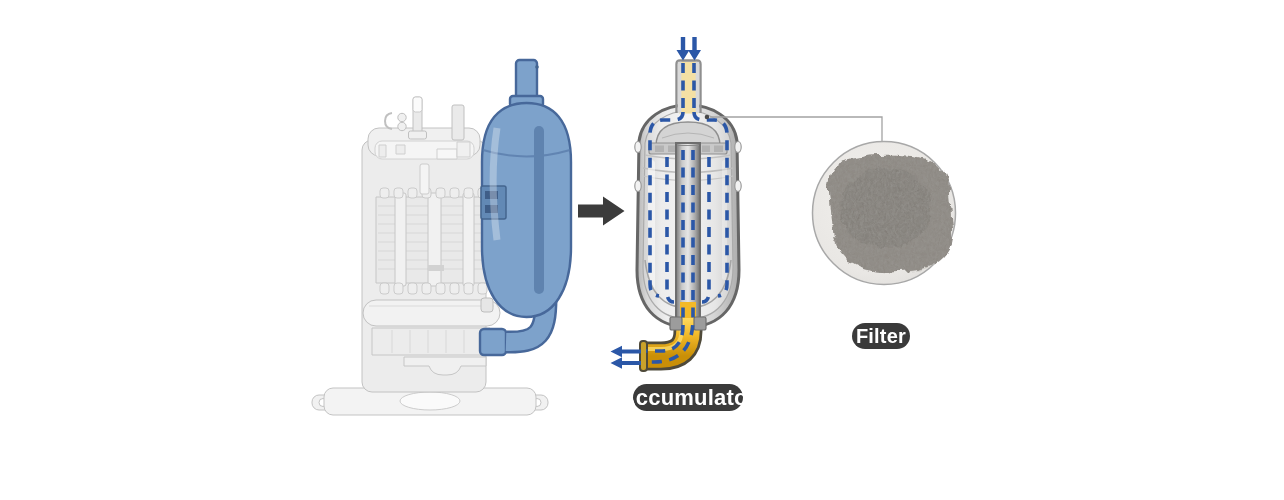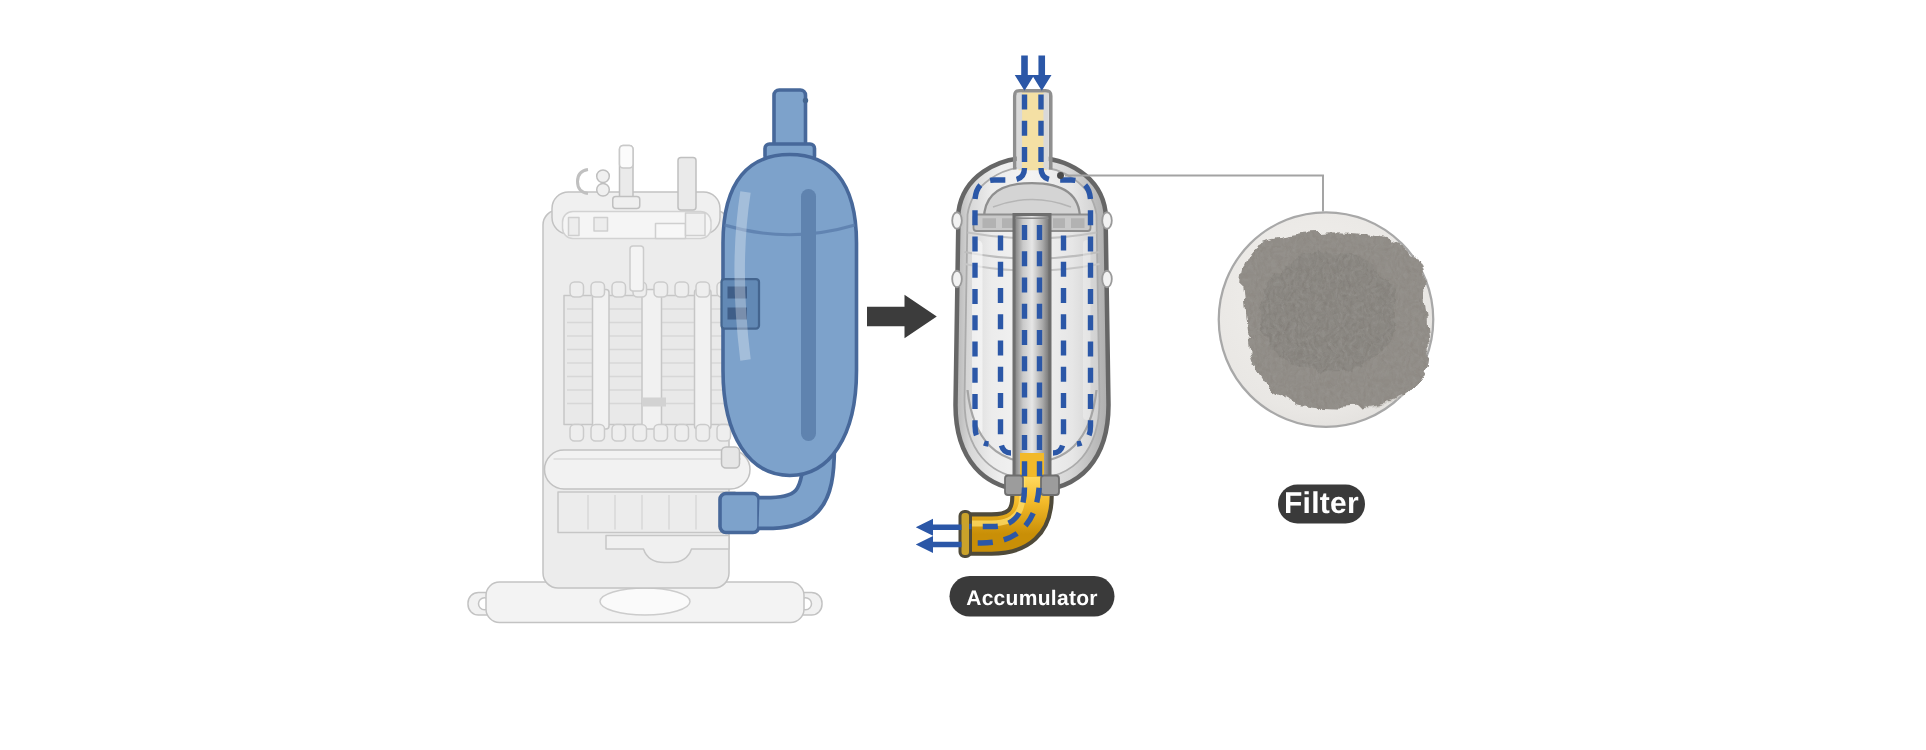--- a/index.html
+++ b/index.html
@@ -2,21 +2,21 @@
 <html style="--page-bg: #ffffff; --accumulator-blue: #7da2cb; --accumulator-blue-outline: #47689a; --accumulator-blue-deep: #6289b5; --flow-blue: #2b57a7; --pipe-yellow: #f2b929; --pipe-yellow-outline: #4f4a3a; --inlet-cream: #f4e0a4; --vessel-outline: #666666; --compressor-line-gray: #c3c3c3; --leader-gray: #a3a3a3; --transition-arrow-gray: #3c3c3c; --label-bg: #3a3a3a; --label-text: #ffffff; --mesh-gray: #8b8680; --photo-bg: #edebe8;"><head>
 <meta charset="utf-8">
 <style>
   html,body { margin:0; padding:0; background:#fff; }
   .stage { position:relative; width:1284px; height:500px; background:var(--page-bg,#ffffff); overflow:hidden;
            font-family:"Liberation Sans", sans-serif; }
   .stage svg { position:absolute; left:0; top:0; }
   .pill { position:absolute; display:flex; align-items:center; justify-content:center;
           background:var(--label-bg,#3a3a3a); color:var(--label-text,#fff);
           font-weight:700; white-space:nowrap; letter-spacing:.2px; }
-  .pill-accumulator { left:633px; top:384px; width:110px; height:27px; border-radius:14px; font-size:14px; }
+  .pill-accumulator { left:633px; top:384px; width:110px; height:27px; border-radius:14px; font-size:22px; }
   .pill-filter { left:852px; top:307px; width:58px; height:26px; border-radius:13px; font-size:20px;margin-top:16px; }
 
   
   .blue-part { fill:var(--accumulator-blue,#7da2cb); stroke:var(--accumulator-blue-outline,#47689a); stroke-width:2.4; }
   .blue-stroke-wide { fill:none; stroke:var(--accumulator-blue-outline,#47689a); stroke-width:23; }
   .blue-stroke-in { fill:none; stroke:var(--accumulator-blue,#7da2cb); stroke-width:18; }
   .cream { fill:var(--inlet-cream,#f4e0a4); }
   .flow-dash { fill:none; stroke:var(--flow-blue,#2b57a7); stroke-width:3.6; stroke-dasharray:10 7.5; }
   .flow-solid { fill:var(--flow-blue,#2b57a7); stroke:none; }
   .trans-arrow { fill:var(--transition-arrow-gray,#3c3c3c); }

